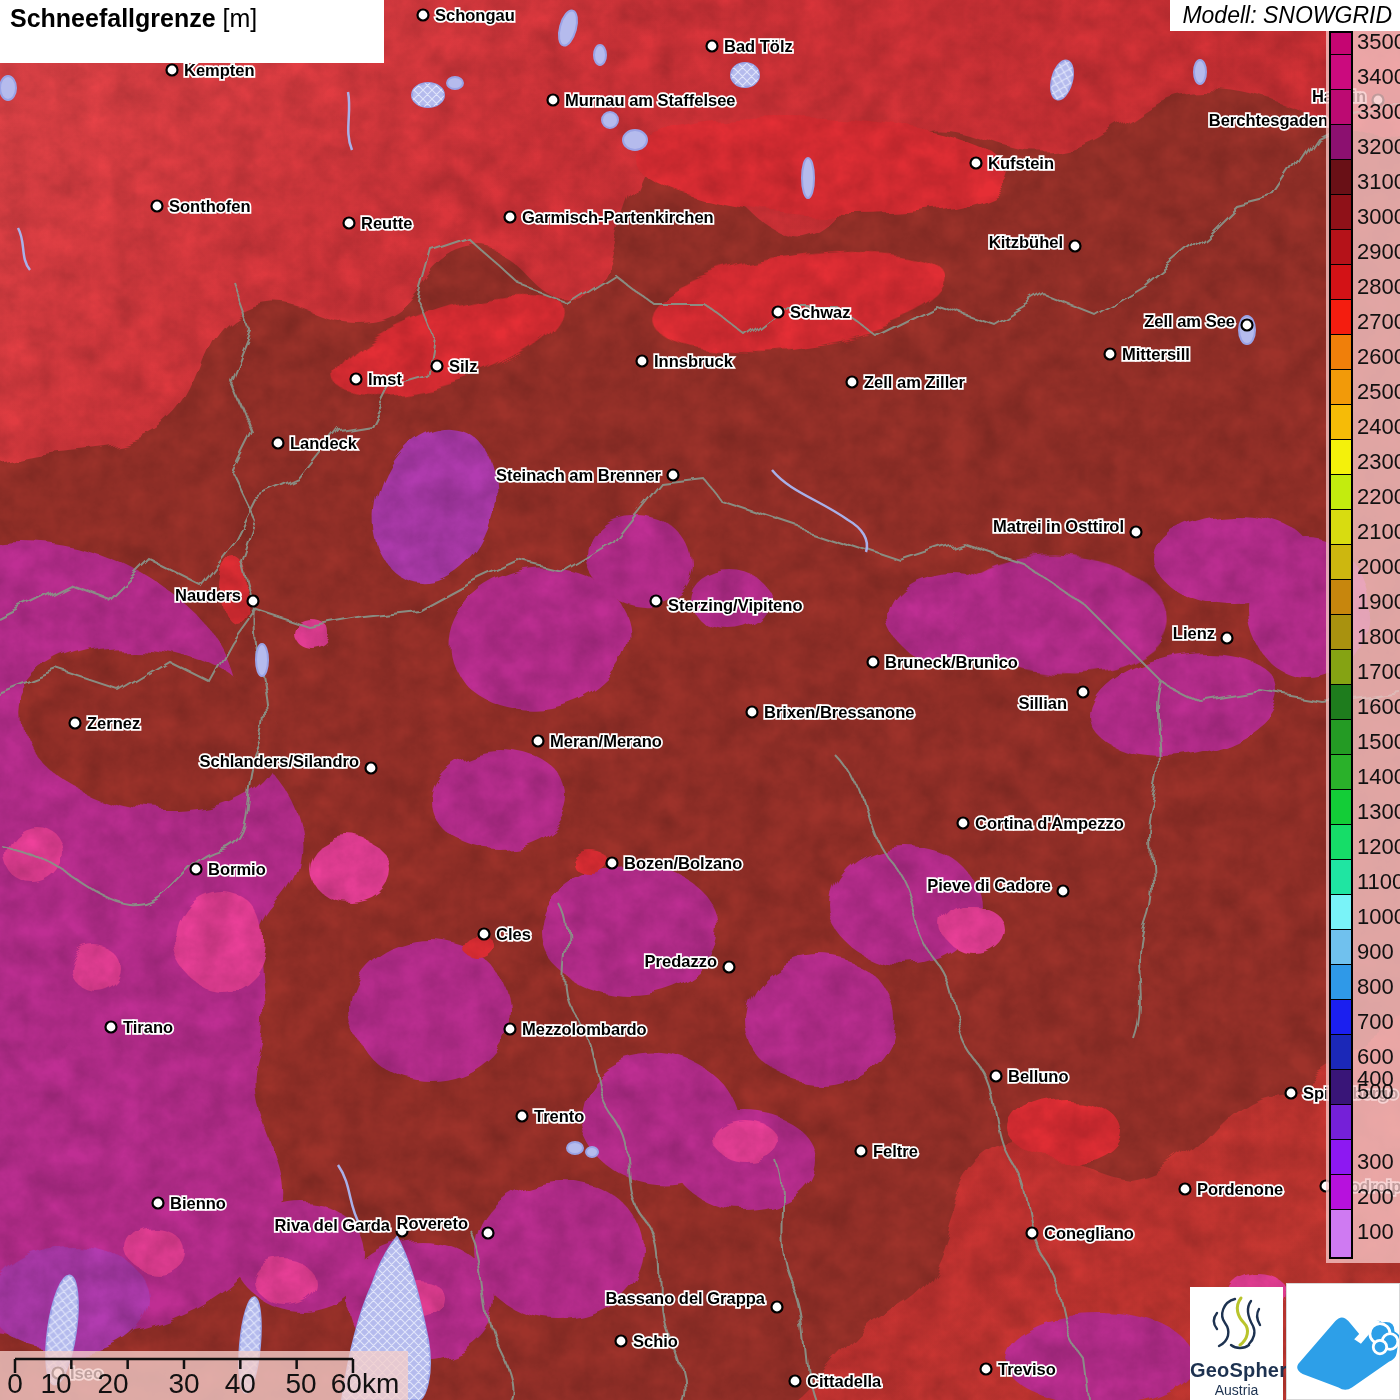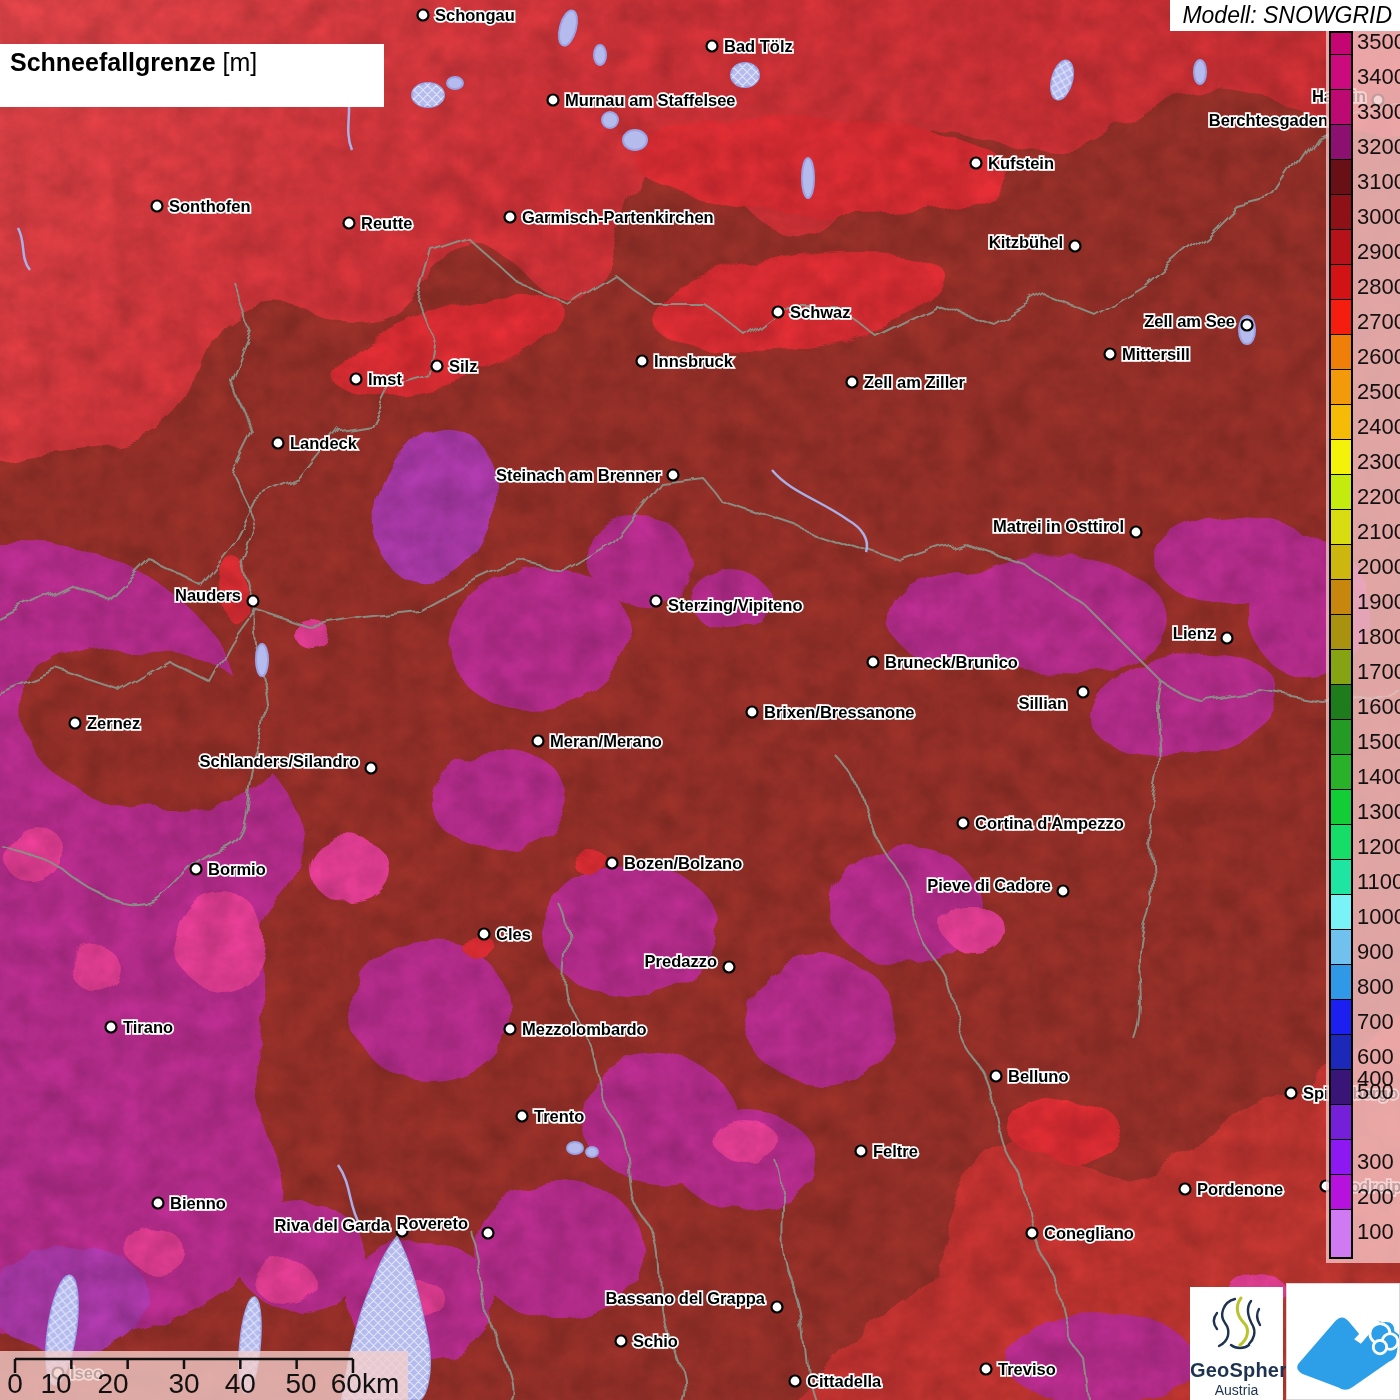--- a/index.html
+++ b/index.html
@@ -4,21 +4,21 @@
 <style>
   html,body{margin:0;padding:0;}
   body{
     width:1400px;height:1400px;position:relative;overflow:hidden;
     font-family:"Liberation Sans",sans-serif;background:#d63137;
   }
   #map-svg{position:absolute;left:0;top:0;}
   .overlay{position:absolute;box-sizing:border-box;}
   #title-box{
     left:0;top:0;width:384px;height:63px;background:#ffffff;
-    padding:4px 10px 0 10px;color:#000;margin-top:44px;
+    padding:4px 10px 0 10px;color:#000;
   }
   #title-line1{font-size:25px;font-weight:bold;line-height:28px;white-space:nowrap;}
   #title-line1 .unit{font-weight:normal;}
   #title-line2{font-size:23px;font-style:italic;line-height:28px;white-space:nowrap;}
   #model-box{
     right:0;top:0;height:31px;background:#ffffff;padding:2px 8px 0 12px;
     font-size:23px;font-style:italic;color:#000;white-space:nowrap;
   }
   
   #colorbar{

